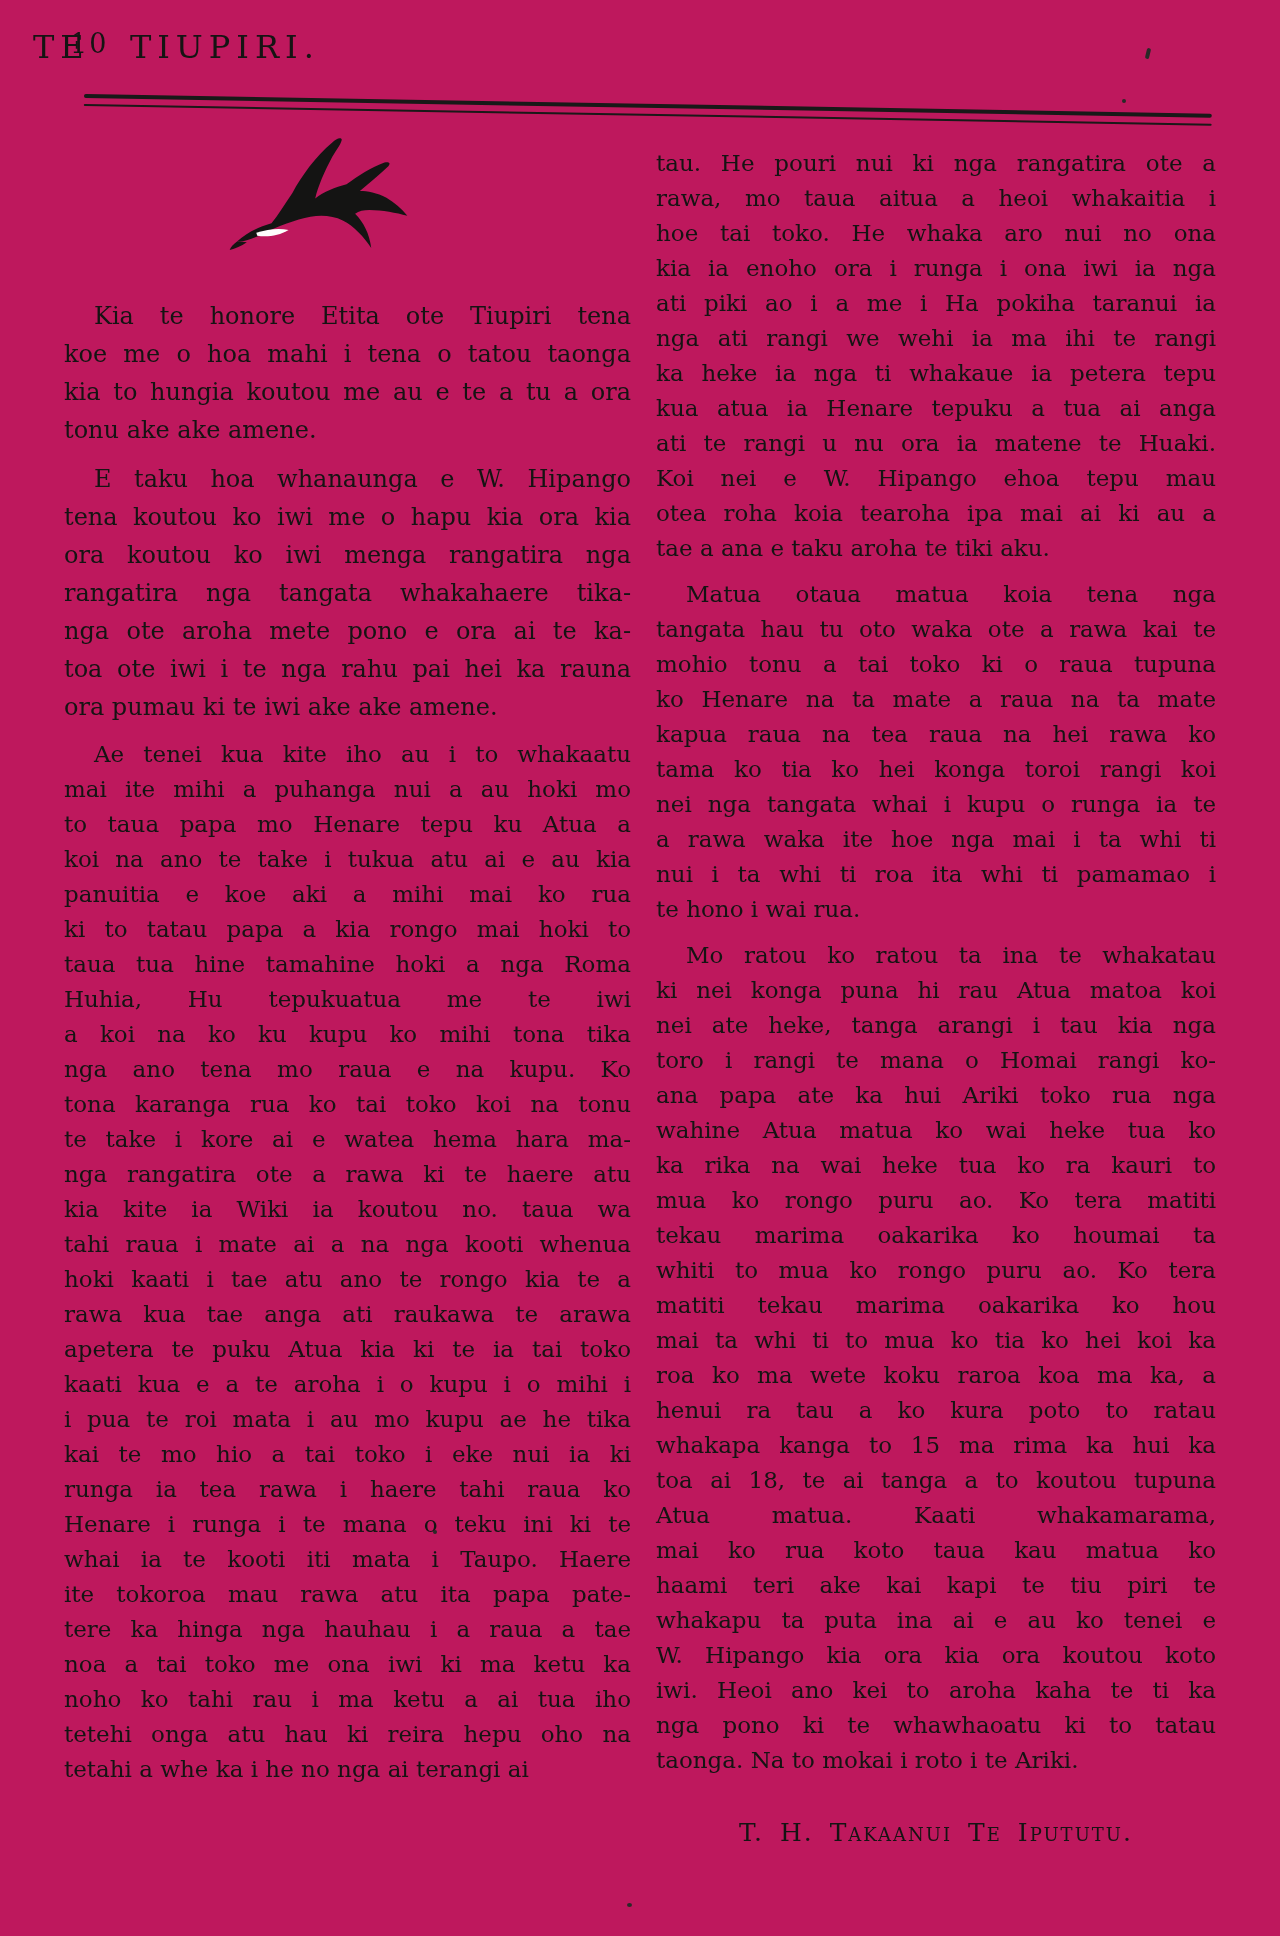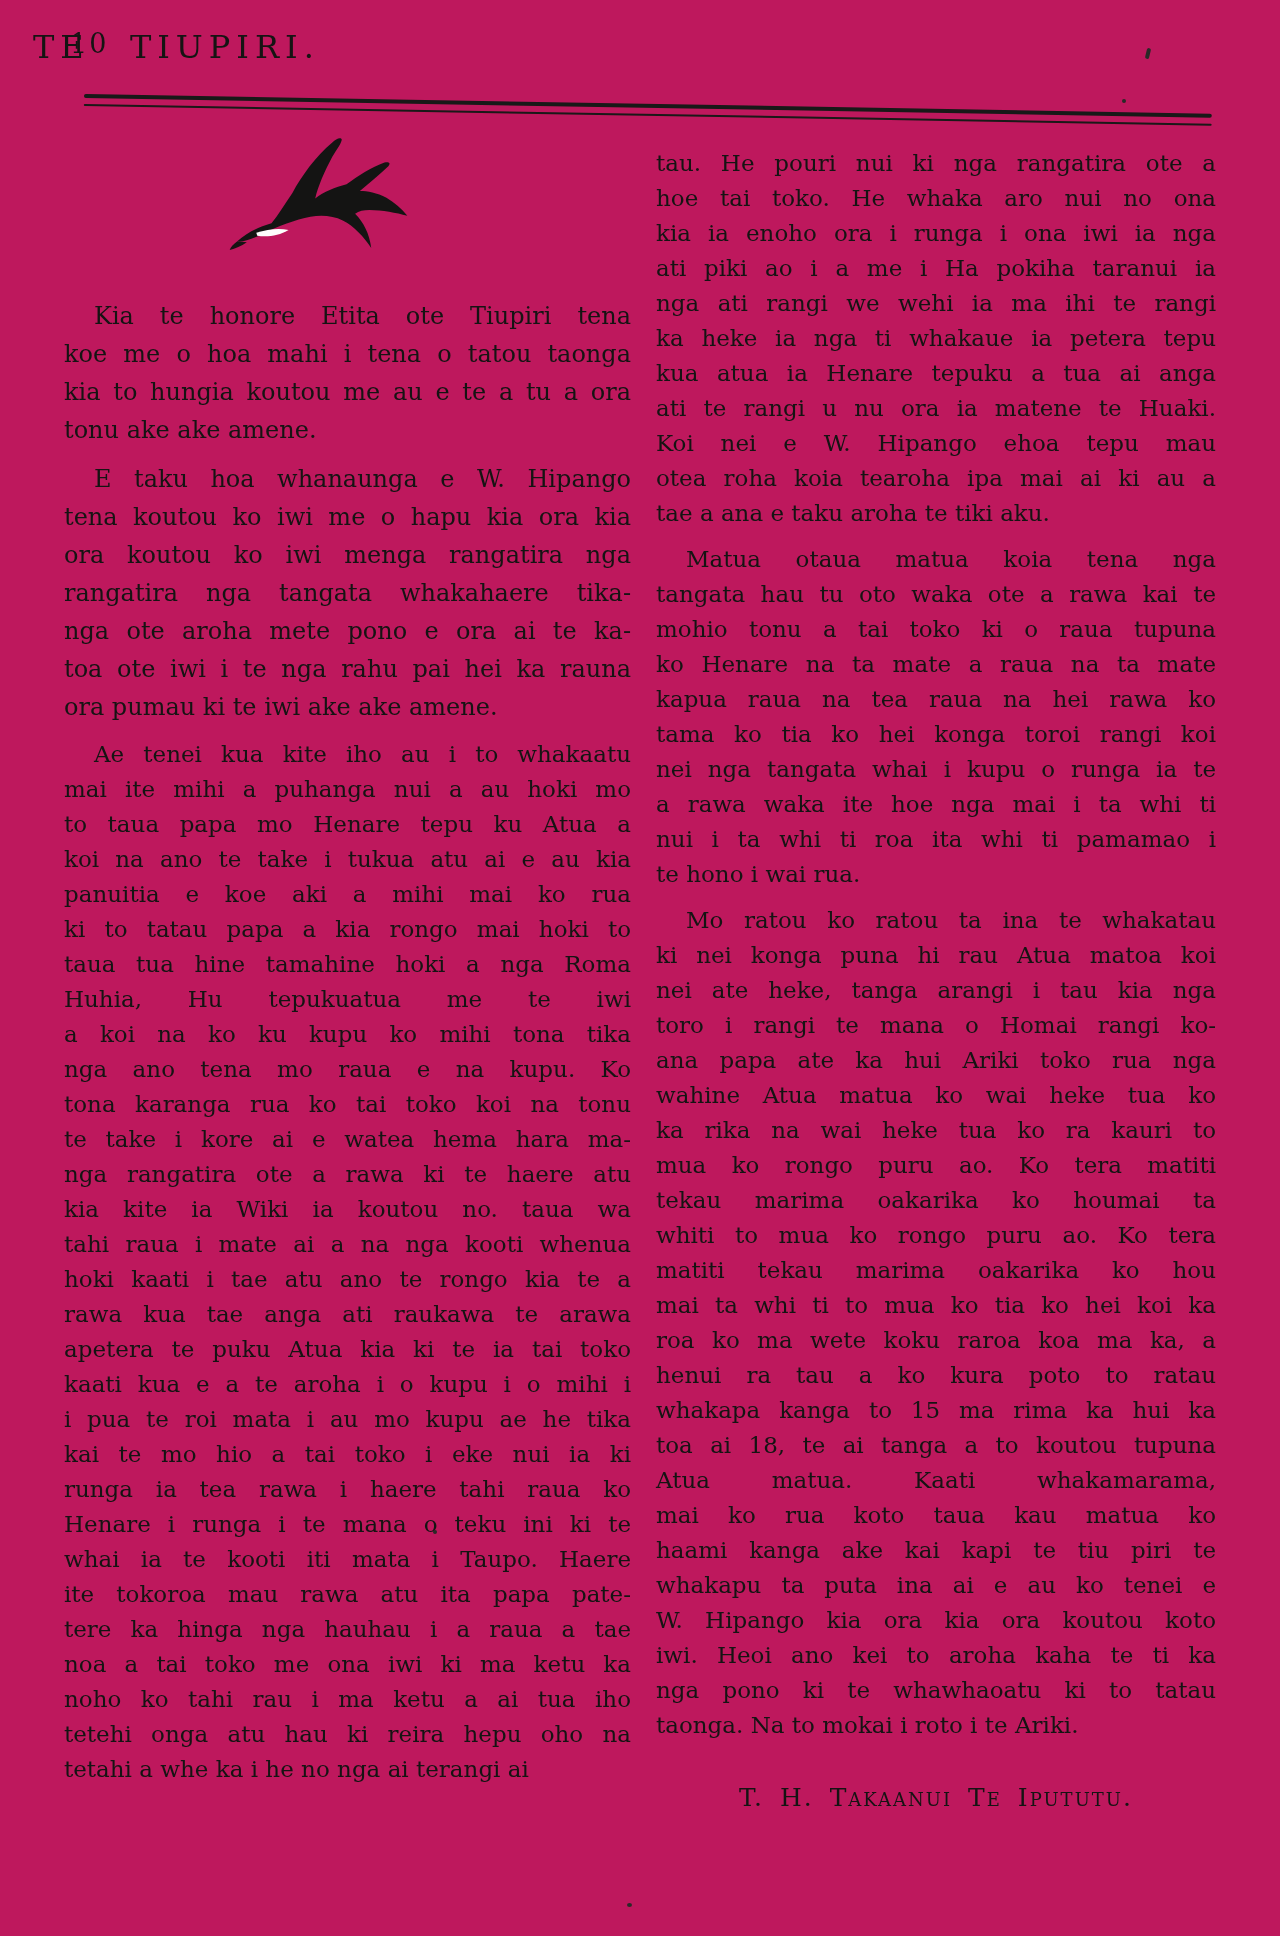--- a/index.html
+++ b/index.html
@@ -195,20 +195,21 @@
           <div class="line">tetehi onga atu hau ki reira hepu oho na</div>
           <div class="line last">tetahi a whe ka i he no nga ai terangi ai</div>
         </div>
       </div>
   </div>
 
   <div class="col col-right">
     <div>
         <div class="para para-sm">
           <div class="line">tau. He pouri nui ki nga rangatira ote a</div>
+          <div class="line">rawa, mo taua aitua a heoi whakaitia i</div>
           <div class="line">hoe tai toko. He whaka aro nui no ona</div>
           <div class="line">kia ia enoho ora i runga i ona iwi ia nga</div>
           <div class="line">ati piki ao i a me i Ha pokiha taranui ia</div>
           <div class="line">nga ati rangi we wehi ia ma ihi te rangi</div>
           <div class="line">ka heke ia nga ti whakaue ia petera tepu</div>
           <div class="line">kua atua ia Henare tepuku a tua ai anga</div>
           <div class="line">ati te rangi u nu ora ia matene te Huaki.</div>
           <div class="line">Koi nei e W. Hipango ehoa tepu mau</div>
           <div class="line">otea roha koia tearoha ipa mai ai ki au a</div>
           <div class="line last">tae a ana e taku aroha te tiki aku.</div>
@@ -237,21 +238,21 @@
           <div class="line">tekau marima oakarika ko houmai ta</div>
           <div class="line">whiti to mua ko rongo puru ao. Ko tera</div>
           <div class="line">matiti tekau marima oakarika ko hou</div>
           <div class="line">mai ta whi ti to mua ko tia ko hei koi ka</div>
           <div class="line">roa ko ma wete koku raroa koa ma ka, a</div>
           <div class="line">henui ra tau a ko kura poto to ratau</div>
           <div class="line">whakapa kanga to 15 ma rima ka hui ka</div>
           <div class="line">toa ai 18, te ai tanga a to koutou tupuna</div>
           <div class="line">Atua matua. Kaati whakamarama,</div>
           <div class="line">mai ko rua koto taua kau matua ko</div>
-          <div class="line">haami kanga ake kai kapi te tiu piri te</div>
+          <div class="line">haami teri ake kai kapi te tiu piri te</div>
           <div class="line">whakapu ta puta ina ai e au ko tenei e</div>
           <div class="line">W. Hipango kia ora kia ora koutou koto</div>
           <div class="line">iwi. Heoi ano kei to aroha kaha te ti ka</div>
           <div class="line">nga pono ki te whawhaoatu ki to tatau</div>
           <div class="line last">taonga. Na to mokai i roto i te Ariki.</div>
         </div>
       </div>
     <div class="signature">T. H. Takaanui Te Ipututu.</div>
   </div>
 

